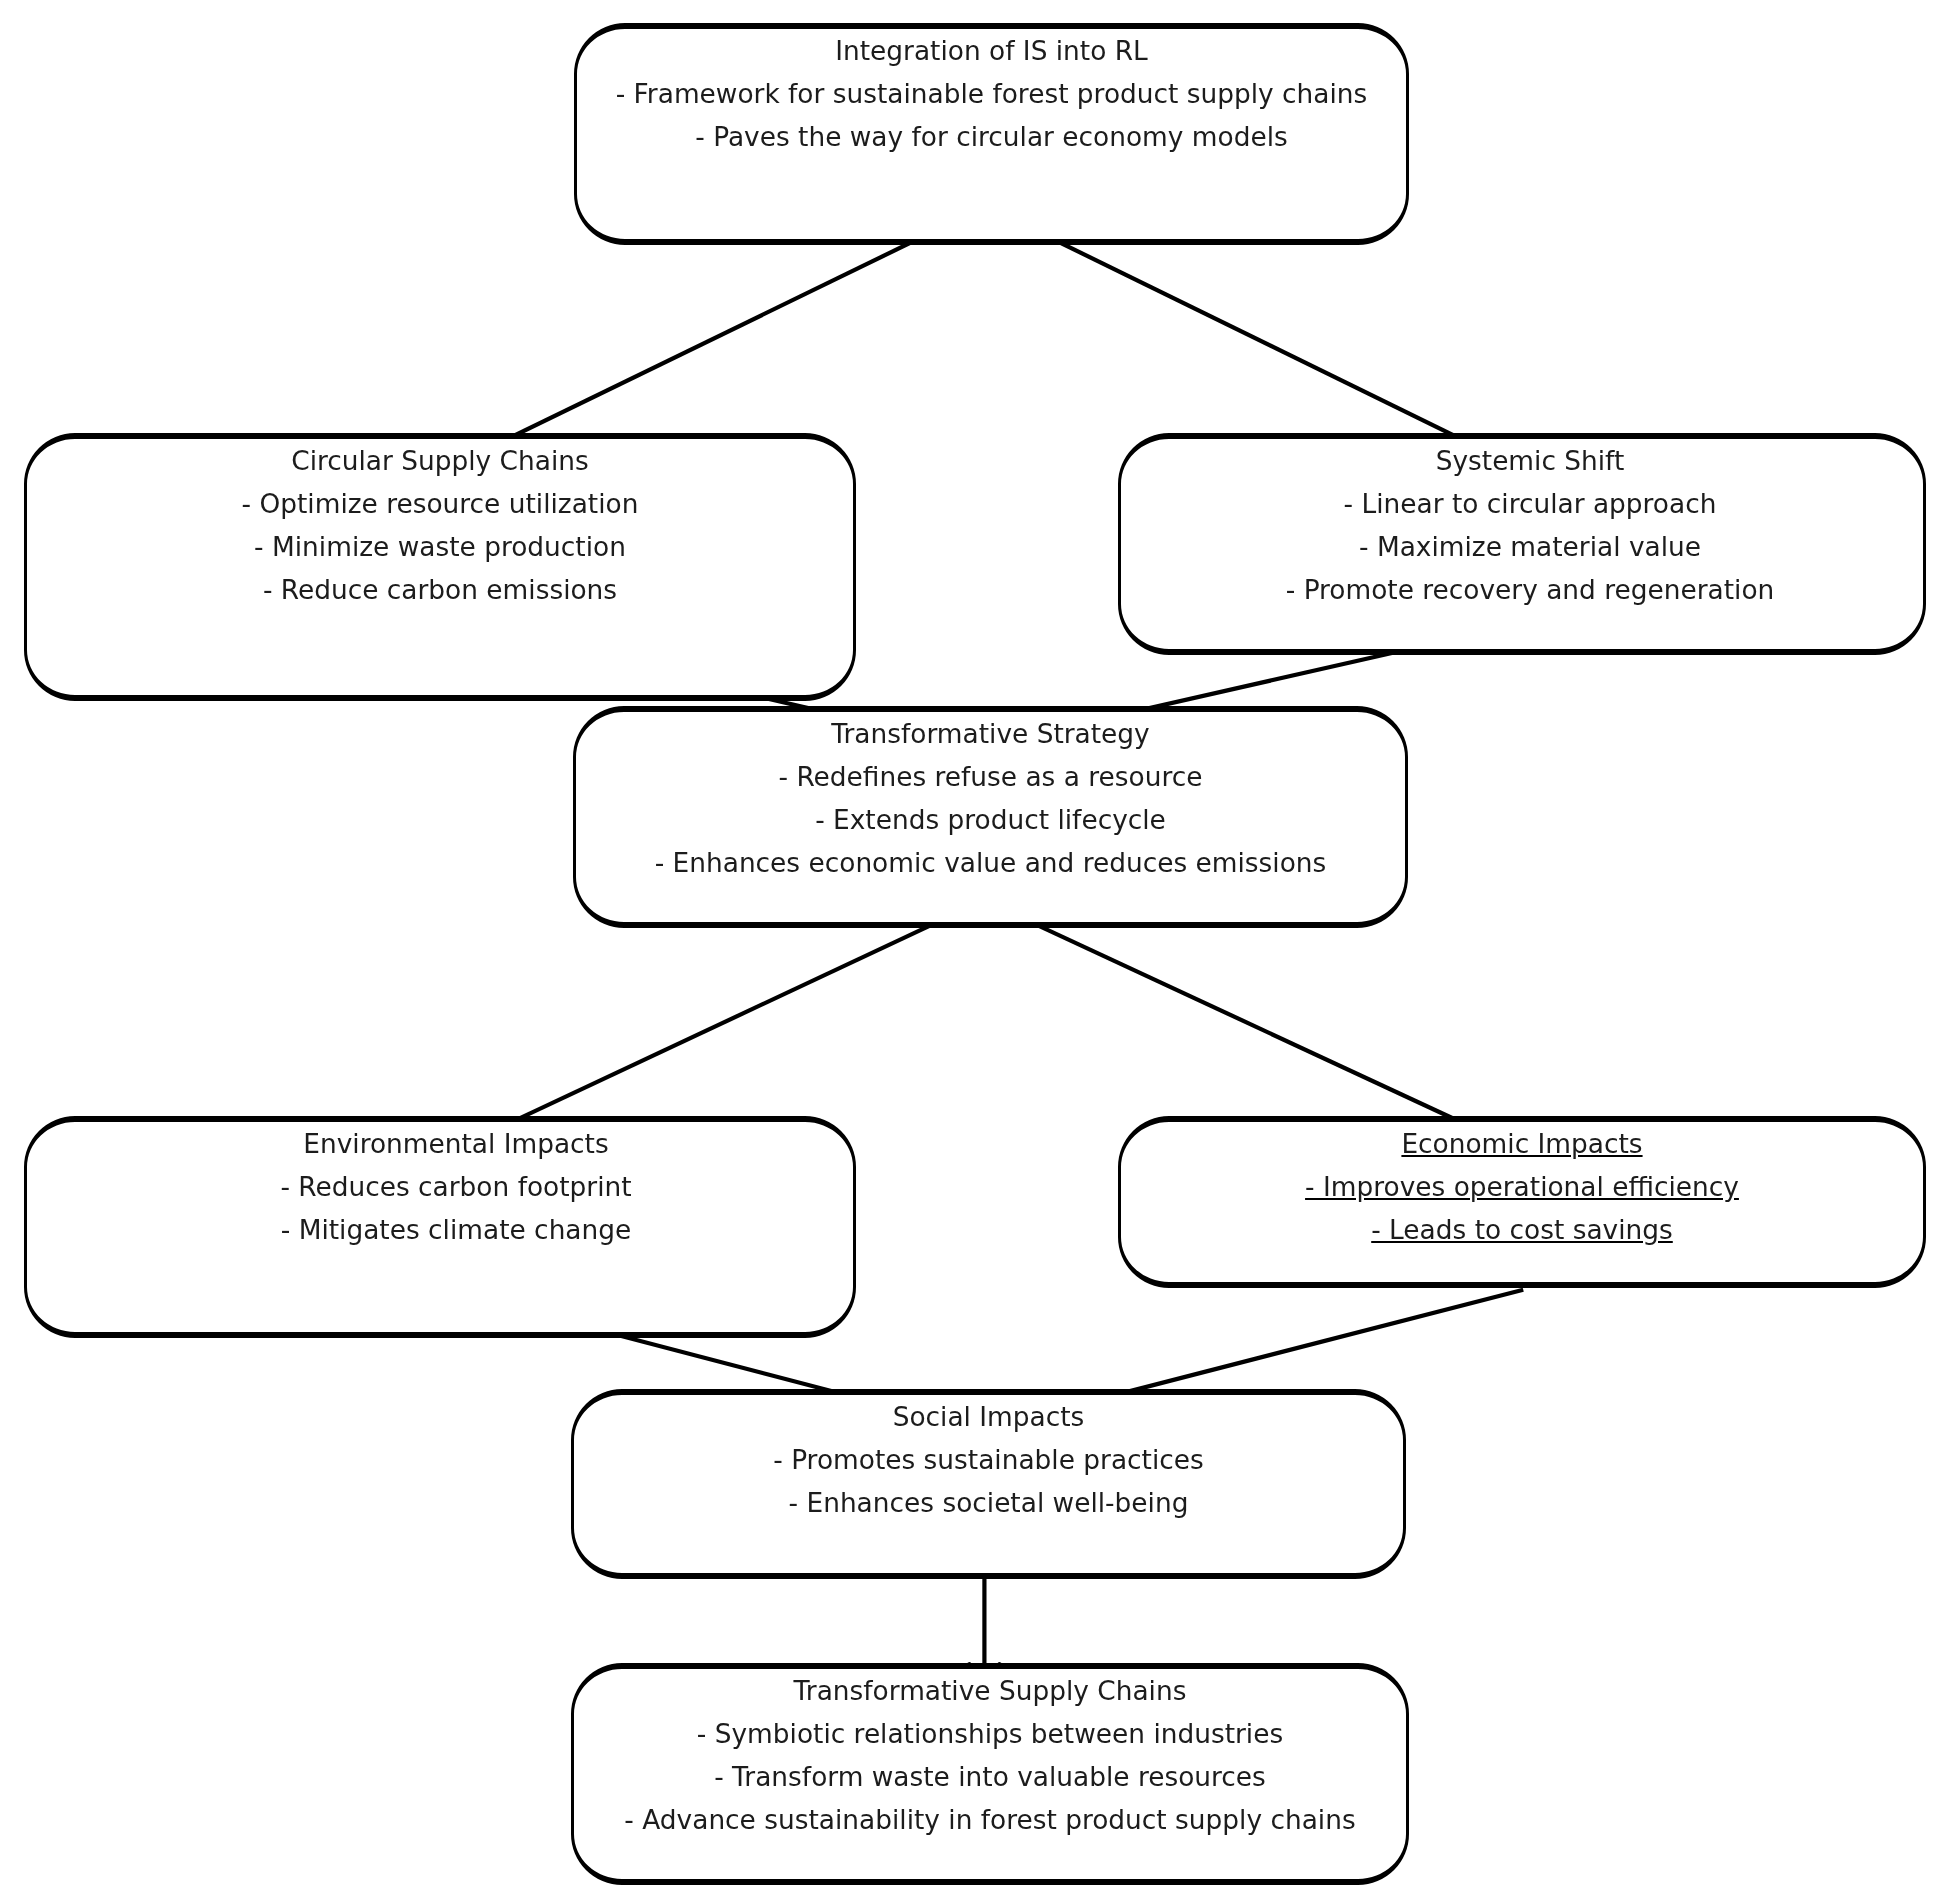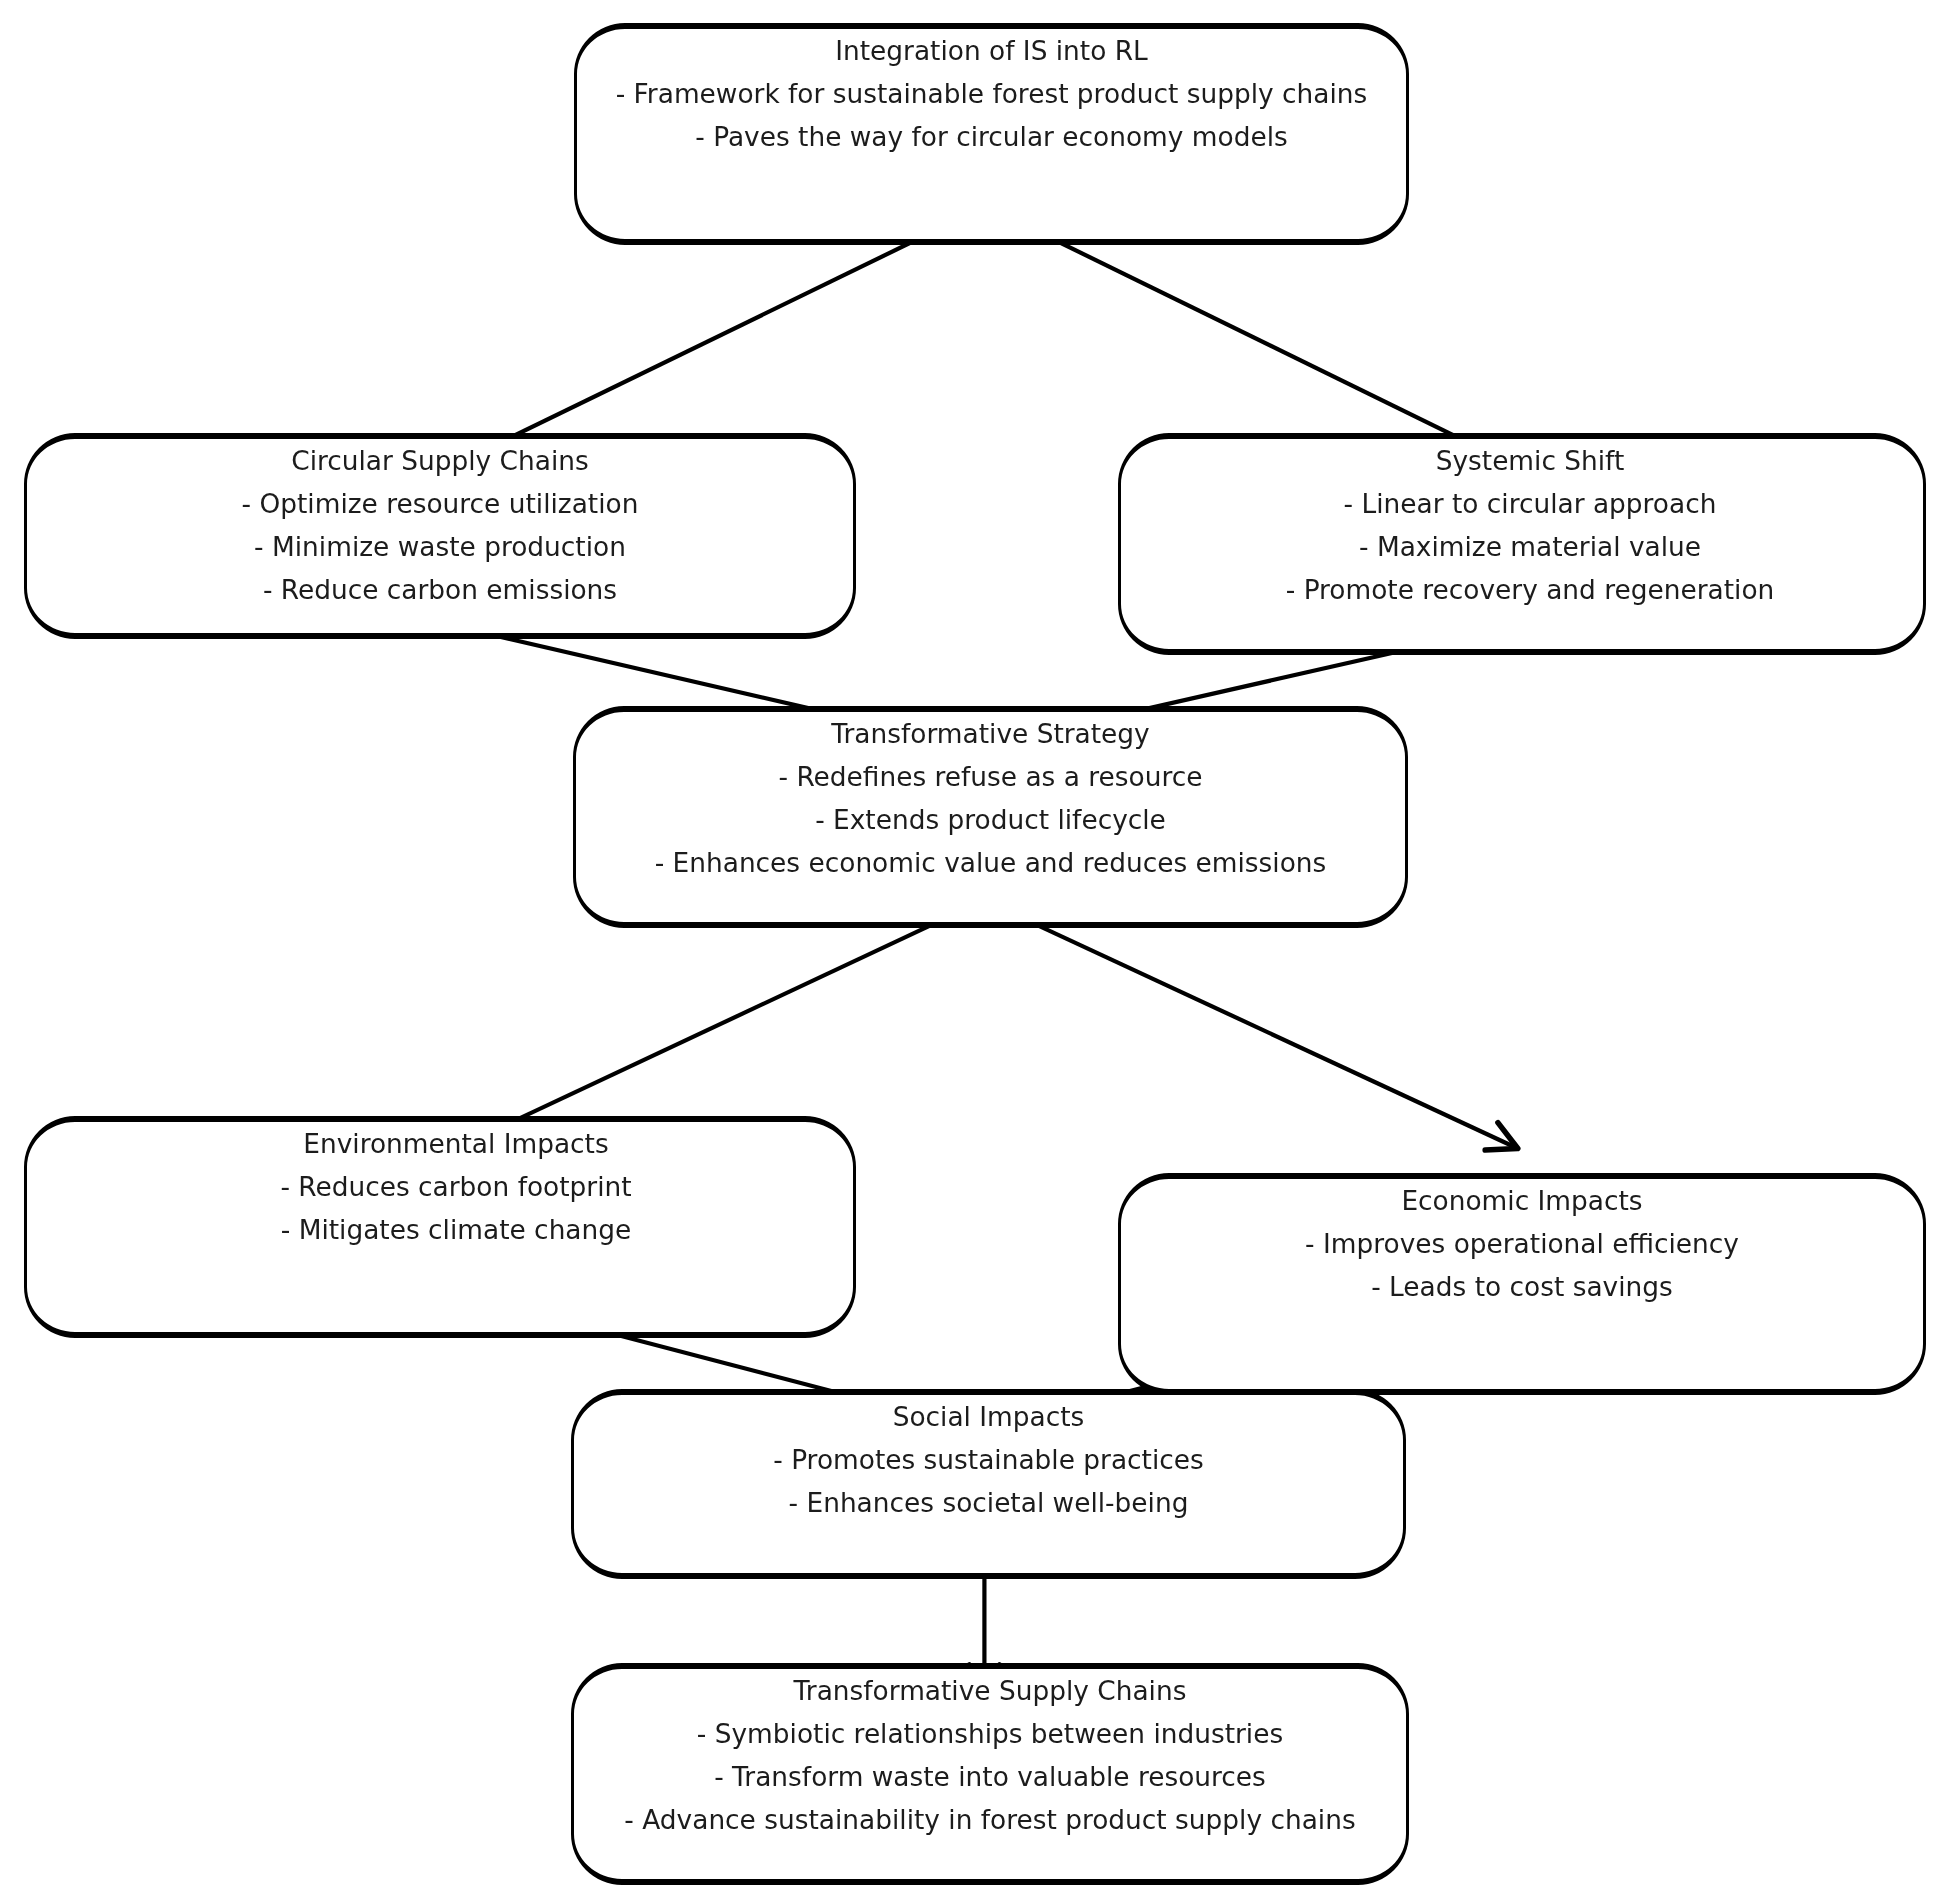--- a/index.html
+++ b/index.html
@@ -73,21 +73,21 @@
   </svg>
 
   <div class="node" style="left:574px; top:23px; width:835px; height:222px;">
     <div class="lines">
       <div class="line">Integration of IS into RL</div>
       <div class="line">- Framework for sustainable forest product supply chains</div>
       <div class="line">- Paves the way for circular economy models</div>
     </div>
   </div>
 
-  <div class="node" style="left:24px; top:433px; width:832px; height:206px;">
+  <div class="node" style="left:24px; top:433px; width:832px; height:268px;">
     <div class="lines">
       <div class="line">Circular Supply Chains</div>
       <div class="line">- Optimize resource utilization</div>
       <div class="line">- Minimize waste production</div>
       <div class="line">- Reduce carbon emissions</div>
     </div>
   </div>
 
   <div class="node" style="left:1118px; top:433px; width:808px; height:222px;padding-left:16px;">
     <div class="lines">
@@ -108,21 +108,21 @@
   </div>
 
   <div class="node" style="left:24px; top:1116px; width:832px; height:222px;padding-left:32px;">
     <div class="lines">
       <div class="line">Environmental Impacts</div>
       <div class="line">- Reduces carbon footprint</div>
       <div class="line">- Mitigates climate change</div>
     </div>
   </div>
 
-  <div class="node" style="left:1118px; top:1173px; width:808px; height:222px;">
+  <div class="node" style="left:1118px; top:1116px; width:808px; height:172px;text-decoration:underline;">
     <div class="lines">
       <div class="line">Economic Impacts</div>
       <div class="line">- Improves operational efficiency</div>
       <div class="line">- Leads to cost savings</div>
     </div>
   </div>
 
   <div class="node" style="left:571px; top:1389px; width:835px; height:190px;">
     <div class="lines">
       <div class="line">Social Impacts</div>

